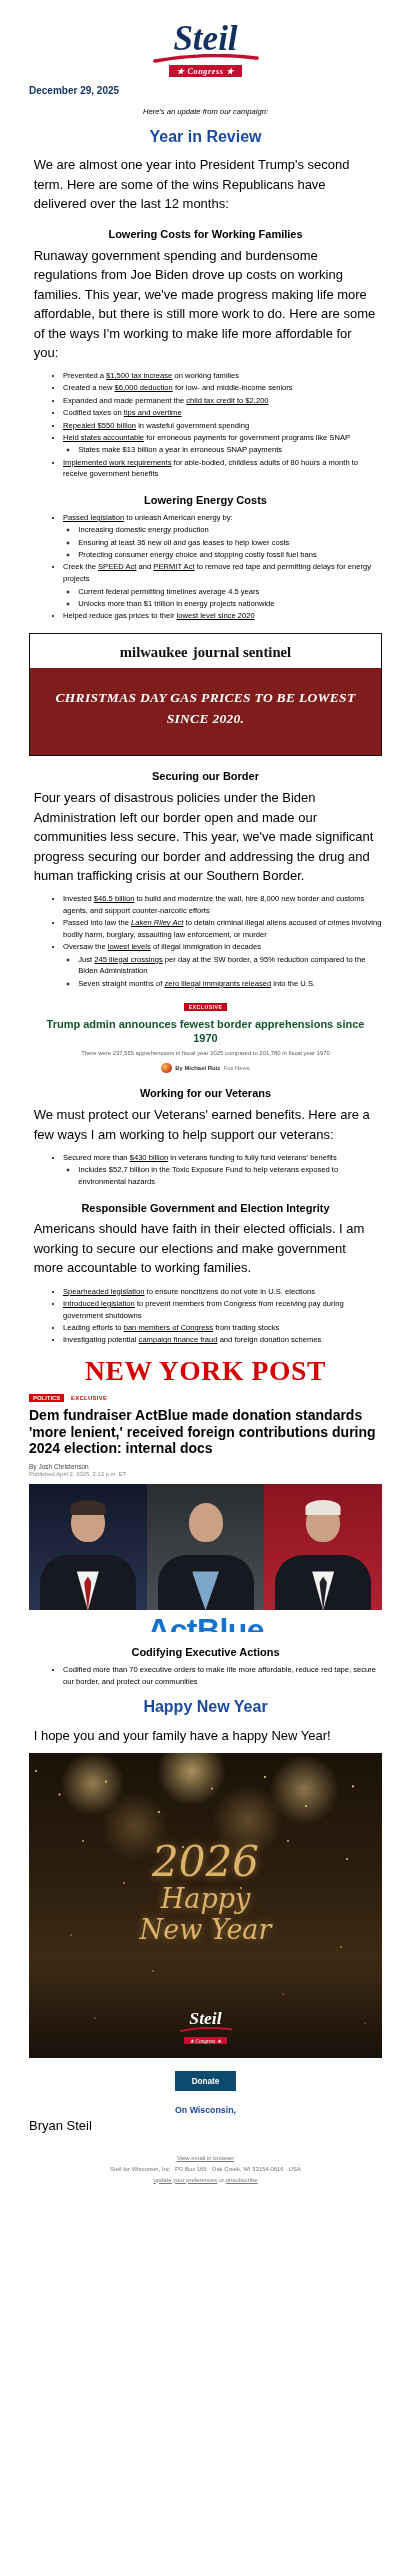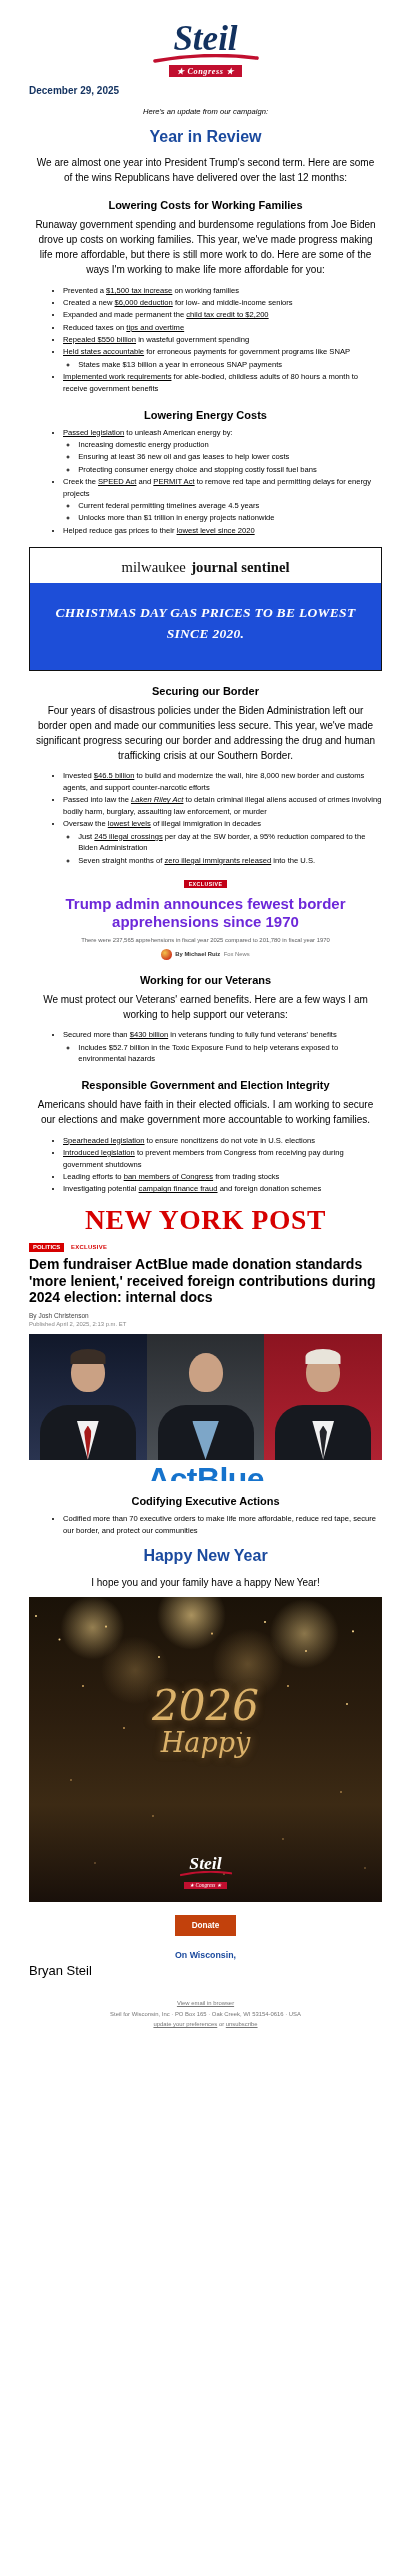--- a/index.html
+++ b/index.html
@@ -13,42 +13,42 @@
                font-size:35px; line-height:1; color:#12315f; }
   .swoosh { display:block; margin:-2.3px auto 1.8px; }
   .congress-badge { display:inline-block; background:#c10f2f; color:#fff;
                font-family:"Liberation Serif", serif; font-style:italic; font-weight:bold;
                font-size:8.2px; padding:1.2px 8.2px; letter-spacing:0.6px; }
   .date { color:#12315f; font-weight:bold; font-size:10px; text-align:left; margin:8.2px 0 10.6px; }
   .note { font-style:italic; font-size:7.6px; text-align:center; margin-bottom:11.7px; }
 
   .big-blue { color:#1b4a9e; font-size:16px; font-weight:bold; text-align:center; margin:8.2px 0 9.4px; }
   .sec { font-size:11px; font-weight:bold; text-align:center; margin:14px 0 5.9px; }
-  .para { font-size:10px; line-height:1.5; text-align:center; margin:0 4.7px 7.6px; }
+  .para { font-size:13px; line-height:1.5; margin:0 4.7px 7.6px; }
   .blist { font-size:7.6px; line-height:1.55; margin:1.2px 0 10.6px; padding-left:34px; text-align:left; }
   .blist li { margin:0.6px 0; }
   .blist ul.sub { list-style-type:circle; padding-left:15.3px; margin:0.6px 0; }
   .inline-link { text-decoration:underline; cursor:pointer; }
   .em { font-style:italic; }
 
   
   .js-embed { margin:4.7px 0 11.7px; border:0.6px solid #111; }
   .js-mast { background:#fff; text-align:center; padding:10.6px 0 7px;
              font-family:"Liberation Serif", serif; font-size:14.7px; color:#111; }
-  .js-city { font-weight:normal; margin-right:5.3px; }
+  .js-city { font-weight:bold; margin-right:5.3px; }
   .js-name { font-weight:bold; }
-  .js-black { background:#1d4ed8; padding:20px 20px 25px; text-align:center; }
+  .js-black { background:#7f1d1d; padding:20px 20px 25px; text-align:center; }
   .js-headline { color:#fff; font-family:"Liberation Serif", serif; font-style:italic; font-weight:bold;
                  font-size:13.5px; line-height:1.55; letter-spacing:0.3px; }
 
   
   .fox { text-align:center; margin:10.6px 0 13px; }
   .fox-tag { display:inline-block; background:#c20017; color:#fff; font-size:5.3px; font-weight:bold;
              letter-spacing:0.4px; padding:1.2px 4.7px; margin-bottom:4.7px; }
-  .fox-headline { font-size:15px; font-weight:bold; line-height:1.2; margin:2.3px 14px 5.3px; color:#6d28d9; }
+  .fox-headline { font-size:11px; font-weight:bold; line-height:1.2; margin:2.3px 14px 5.3px; color:#14532d; }
   .fox-sub { font-size:5.9px; color:#5f6062; margin-bottom:6.5px; }
   .fox-byline { display:flex; justify-content:center; align-items:center; gap:3.5px; font-size:5.9px; color:#333; }
   .fox-avatar { width:10.6px; height:10.6px; border-radius:50%;
                 background:radial-gradient(circle at 35% 35%, #f3c14b, #cf3c1f 72%); display:inline-block; }
   .fox-author { font-weight:bold; }
   .fox-source { color:#777; }
 
   
   .nyp { margin:9.4px 0 13px; }
   .nyp-mast { font-family:"Liberation Serif", serif; font-weight:bold; color:#d60000; font-size:27.6px;
@@ -105,21 +105,21 @@
                line-height:1.15; text-shadow:0 0 8.2px rgba(220,170,90,.55); }
   .fw-logo { position:absolute; bottom:13px; left:0; right:0; text-align:center; }
   .fw-logo-text { font-family:"Liberation Serif", serif; font-weight:bold; font-style:italic;
                   font-size:17.6px; color:#fff; line-height:1; }
   .fw-swoosh { display:block; margin:-1.2px auto 1.2px; }
   .fw-badge { display:inline-block; background:#c10f2f; color:#fff; font-size:5.3px;
               font-family:"Liberation Serif", serif; font-style:italic; padding:0.6px 5.3px; }
 
   
   .donate-row { text-align:center; margin:11.7px 0 14px; }
-  .donate { background:#c2410c; color:#fff; border:none; border-radius:0; font-size:8.2px; font-weight:bold;
+  .donate { background:#0c4a6e; color:#fff; border:none; border-radius:0; font-size:8.2px; font-weight:bold;
             padding:5.9px 16.4px; font-family:inherit; cursor:pointer; }
   .closing-sal { color:#1b4a9e; font-weight:bold; font-size:8.8px; text-align:center; margin:8.2px 0 2.9px; }
   .closing-name { font-size:13px; margin-bottom:17.6px; }
   .footer { text-align:center; font-size:5.9px; color:#777; line-height:1.8; margin-top:20px; }
   .f-link { text-decoration:underline; cursor:pointer; color:#777; }
 </style>
 </head>
 <body>
 
 <div class="email">
@@ -136,21 +136,21 @@
 
   <h1 class="big-blue">Year in Review</h1>
   <p class="para">We are almost one year into President Trump's second term. Here are some of the wins Republicans have delivered over the last 12 months:</p>
 
   <h2 class="sec">Lowering Costs for Working Families</h2>
   <p class="para">Runaway government spending and burdensome regulations from Joe Biden drove up costs on working families. This year, we've made progress making life more affordable, but there is still more work to do. Here are some of the ways I'm working to make life more affordable for you:</p>
   <ul class="blist">
       <li><span>Prevented a </span><span class="inline-link">$1,500 tax increase</span><span> on working families</span></li>
       <li><span>Created a new </span><span class="inline-link">$6,000 deduction</span><span> for low- and middle-income seniors</span></li>
       <li><span>Expanded and made permanent the </span><span class="inline-link">child tax credit to $2,200</span></li>
-      <li><span>Reduced taxes on </span><span class="inline-link">tips and overtime</span></li>
+      <li><span>Codified taxes on </span><span class="inline-link">tips and overtime</span></li>
       <li><span class="inline-link">Repealed $550 billion</span><span> in wasteful government spending</span></li>
       <li><span class="inline-link">Held states accountable</span><span> for erroneous payments for government programs like SNAP</span><ul class="sub">
           <li><span>States make $13 billion a year in erroneous SNAP payments</span></li>
         </ul></li>
       <li><span class="inline-link">Implemented work requirements</span><span> for able-bodied, childless adults of 80 hours a month to receive government benefits</span></li>
     </ul>
 
   <h2 class="sec">Lowering Energy Costs</h2>
   <ul class="blist">
       <li><span class="inline-link">Passed legislation</span><span> to unleash American energy by:</span><ul class="sub">
@@ -255,20 +255,21 @@
       <li><span>Codified more than 70 executive orders to make life more affordable, reduce red tape, secure our border, and protect our communities</span></li>
     </ul>
 
   <h1 class="big-blue">Happy New Year</h1>
   <p class="para">I hope you and your family have a happy New Year!</p>
 
   <figure class="fw" style="margin-left:0;margin-right:0;">
     <div class="fw-dots"></div>
     <div class="fw-year">2026</div>
     <div class="fw-script">Happy</div>
+    <div class="fw-script">New Year</div>
     <div class="fw-logo">
       <div class="fw-logo-text">Steil</div>
       <svg class="fw-swoosh" width="56" height="5.9" viewBox="0 0 96 10">
         <path d="M5 7 C 32 1, 64 0, 91 4" stroke="#c10f2f" stroke-width="3.5" fill="none" stroke-linecap="round"></path>
       </svg>
       <div class="fw-badge">★ Congress ★</div>
     </div>
   </figure>
 
   <div class="donate-row">

